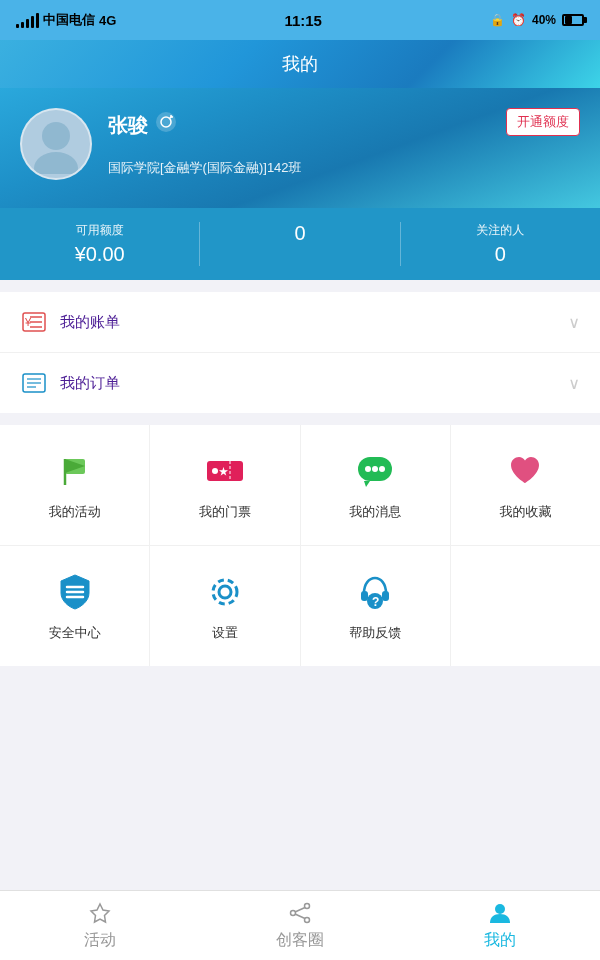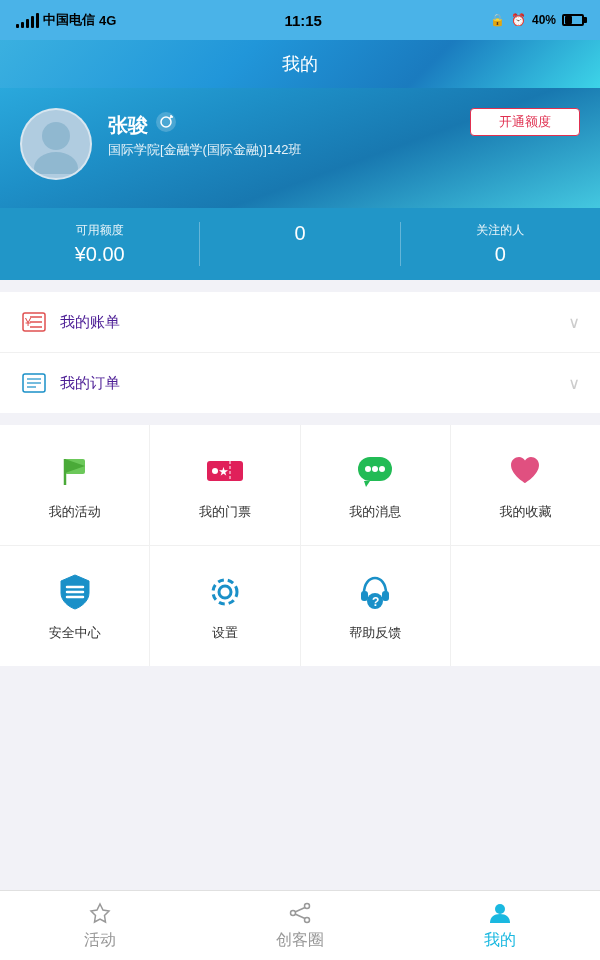--- a/index.html
+++ b/index.html
@@ -79,27 +79,27 @@
       display: flex; gap: 8px;
       color: white; font-size: 20px; font-weight: 700;
     }
     .gender-icon {
       width: 20px; height: 20px; border-radius: 50%;
       background: rgba(255,255,255,0.2);
       display: flex; align-items: center; justify-content: center;
       font-size: 12px; color: white;
     }
     .profile-school {
-      color: rgba(255,255,255,0.9); font-size: 13px; margin-top: 2px;
+      color: rgba(255,255,255,0.9); font-size: 13px; margin-top: 20px;
     }
     .open-quota-btn {
       position: absolute; top: 20px; right: 20px;
       background: white; color: #e03050;
       border: 1.5px solid #e03050; border-radius: 4px;
-      padding: 4px 28px; font-size: 13px; font-weight: 500;
+      padding: 4px 10px; font-size: 13px; font-weight: 500;
       cursor: pointer;
     }
 
     
     .stats-bar {
       background: #2196c8;
       display: flex;
       padding: 14px 0 14px 0;
     }
     .stat-item {

